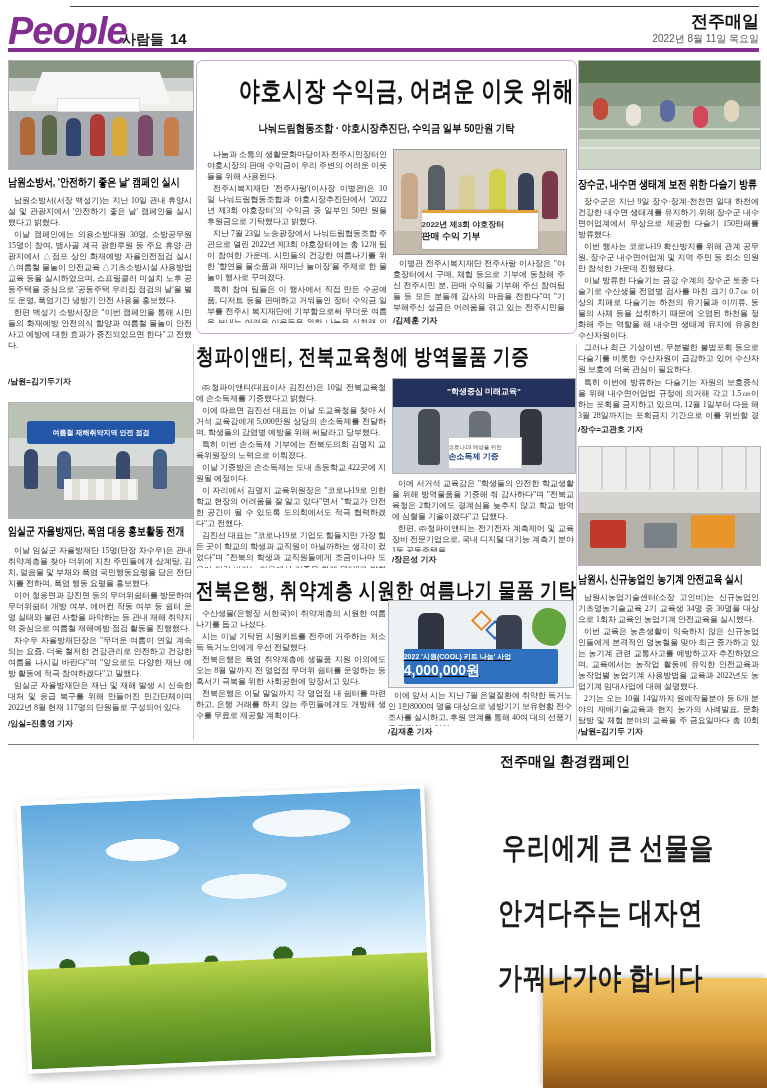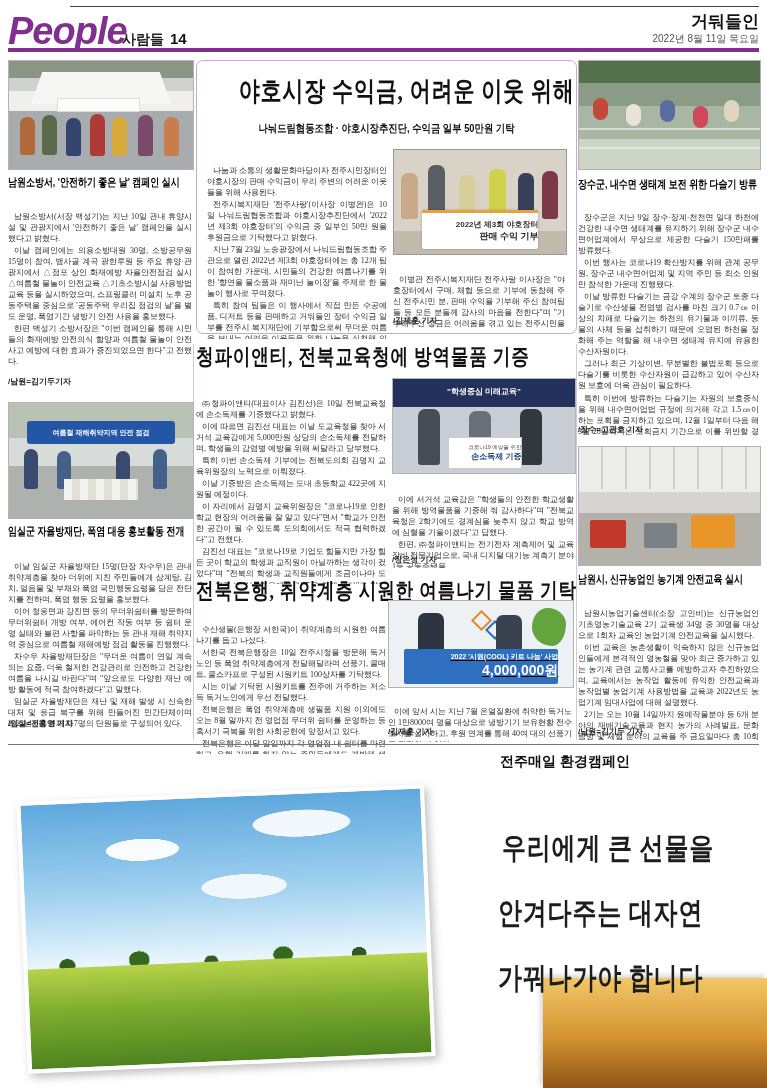--- a/index.html
+++ b/index.html
@@ -17,28 +17,28 @@
   .photo{position:absolute;border:1px solid #b3b3b3;overflow:hidden;}
   .hl-side{position:absolute;font:bold 11.5px "Liberation Sans",sans-serif;color:#000;
            white-space:nowrap;transform:scaleX(.78);transform-origin:left center;}
   .hl-serif{position:absolute;font:600 22px "Liberation Serif",serif;color:#111;
             white-space:nowrap;transform:scaleX(.8);transform-origin:left center;letter-spacing:1px;}
   .hl-main{position:absolute;font:600 27px "Liberation Serif",serif;color:#111;text-align:center;
            white-space:nowrap;transform:scaleX(.78);transform-origin:center;width:100%;letter-spacing:1px;}
   .subhead{position:absolute;font:bold 11px "Liberation Sans",sans-serif;color:#111;text-align:center;
            white-space:nowrap;transform:scaleX(.85);transform-origin:center;width:100%;}
   .body-txt{position:absolute;font:8px/1.38 "Liberation Serif",serif;color:#2d2d2d;
-            text-align:justify;overflow:hidden;margin-top:16px;}
+            text-align:justify;overflow:hidden;}
   .body-txt p{margin:0 0 1px 0;text-indent:6px;}
   .byline{position:absolute;font:bold 8px "Liberation Sans",sans-serif;color:#222;text-align:left;}
   .mainbox{position:absolute;border:1px solid #c9a8d8;border-radius:7px;}
   .pp{position:absolute;border-radius:7px 7px 3px 3px;}
   .photo-banner{position:absolute;color:#fff;font:bold 7px/1.15 "Liberation Sans",sans-serif;
                 display:flex;align-items:center;justify-content:center;text-align:center;}
-  .board{position:absolute;background:#fff;display:flex;flex-direction:column;align-items:flex-end;
+  .board{position:absolute;background:#fff;display:flex;flex-direction:column;align-items:flex-start;
          justify-content:center;text-align:center;}
   .ad-label{position:absolute;font:bold 14px "Liberation Sans",sans-serif;color:#111;}
   .ad-line{position:absolute;font:600 30px "Liberation Serif",serif;color:#1d1d1d;white-space:nowrap;
            transform:scaleX(.8);transform-origin:left center;letter-spacing:1px;}
   .sky{position:absolute;left:0;right:0;top:0;height:62%;
        background:
         radial-gradient(ellipse 60px 18px at 30% 30%,rgba(255,255,255,.95) 0 60%,transparent 62%),
         radial-gradient(ellipse 80px 22px at 70% 18%,rgba(255,255,255,.9) 0 60%,transparent 62%),
         radial-gradient(ellipse 70px 20px at 55% 55%,rgba(255,255,255,.85) 0 60%,transparent 62%),
         linear-gradient(180deg,#5fa8dd 0%,#9fd0ef 55%,#eaf6fd 100%);}
@@ -54,21 +54,21 @@
 </style>
 </head>
 <body>
 
 <div id="page">
 
   <div class="rule" style="left:70px;right:8px;top:6px;"></div>
   <div class="abs logo" style="left:8px;top:10px;color:#822d90;">People</div>
   <div class="abs section-ko" style="left:122px;top:31px;">사람들</div>
   <div class="abs pageno" style="left:170px;top:30px;">14</div>
-  <div class="abs masthead" style="left:560px;right:8px;top:10px;">거둬들인</div>
+  <div class="abs masthead" style="left:560px;right:8px;top:10px;">전주매일</div>
   <div class="abs dateline" style="left:560px;right:8px;top:32px;">2022년 8월 11일 목요일</div>
   <div class="purple-rule" style="left:8px;right:8px;top:48px;background:#822d90;"></div>
 
   <div class="vrule" style="left:193px;top:344px;height:396px;"></div>
   <div class="vrule" style="left:576px;top:344px;height:396px;"></div>
 
   <div class="photo" style="left:8px;top:60px;width:184px;height:108px;background:linear-gradient(180deg,#8a9584 0 16%,#cfd3d0 16% 28%,#f0efec 28% 46%,#a8acae 46% 100%);">
     <div class="abs" style="left:12%;top:10%;width:76%;height:30%;background:#f6f6f4;clip-path:polygon(0 100%,8% 0,92% 0,100% 100%);"></div>
     <div class="abs" style="left:26%;top:34%;width:44%;height:11%;background:#fdfdfb;border:1px solid #ddd;"></div>
     <div class="pp" style="left:6%;top:52%;width:15px;height:38px;background:#b06a3a;"></div>
@@ -152,21 +152,20 @@
   </div>
   <div class="body-txt" style="left:392px;top:478px;width:182px;height:74px;">
       <p>이에 서거석 교육감은 "학생들의 안전한 학교생활을 위해 방역물품을 기증해 줘 감사하다"며 "전북교육청은 2학기에도 경계심을 늦추지 않고 학교 방역에 심혈을 기울이겠다"고 답했다.</p>
       <p>한편, ㈜청파이앤티는 전기전자 계측제어 및 교육장비 전문기업으로, 국내 디지털 대기능 계측기 분야 1등 공동주택을.</p>
     </div>
   <div class="byline" style="left:392px;top:554px;width:182px;">/장은성 기자</div>
 
   <div class="hl-serif" style="left:196px;top:576px;">전북은행, 취약계층 시원한 여름나기 물품 기탁</div>
   <div class="body-txt" style="left:196px;top:608px;width:190px;height:130px;">
       <p>수산생물(은행장 서한국)이 취약계층의 시원한 여름나기를 돕고 나섰다.</p>
-      <p>서한국 전북은행장은 10일 전주시청을 방문해 독거노인 등 폭염 취약계층에게 전달해달라며 선풍기, 쿨매트, 쿨스카프로 구성된 시원키트 100상자를 기탁했다.</p>
       <p>시는 이날 기탁된 시원키트를 전주에 거주하는 저소득 독거노인에게 우선 전달했다.</p>
       <p>전북은행은 폭염 취약계층에 생필품 지원 이외에도 오는 8월 말까지 전 영업점 무더위 쉼터를 운영하는 등 혹서기 극복을 위한 사회공헌에 앞장서고 있다.</p>
       <p>전북은행은 이달 말일까지 각 영업점 내 쉼터를 마련하고, 은행 거래를 하지 않는 주민들에게도 개방해 생수를 무료로 제공할 계획이다.</p>
     </div>
   <div class="photo" style="left:388px;top:600px;width:184px;height:86px;background:linear-gradient(180deg,#eef1f4 0 100%);">
     <div class="abs" style="right:4%;top:8%;width:34px;height:38px;background:#63a43c;border-radius:46% 54% 40% 60%/50% 42% 58% 50%;"></div>
     <div class="abs" style="left:46%;top:14%;width:11px;height:11px;border:2px solid #e8862a;transform:rotate(45deg);"></div>
     <div class="abs" style="left:54%;top:26%;width:10px;height:10px;border:2px solid #2a6fc4;transform:rotate(45deg);"></div>
     <div class="pp" style="left:16%;top:14%;width:26px;height:52px;background:#2e3440;"></div>
     <div class="pp" style="left:58%;top:16%;width:26px;height:50px;background:#3a4150;"></div>

